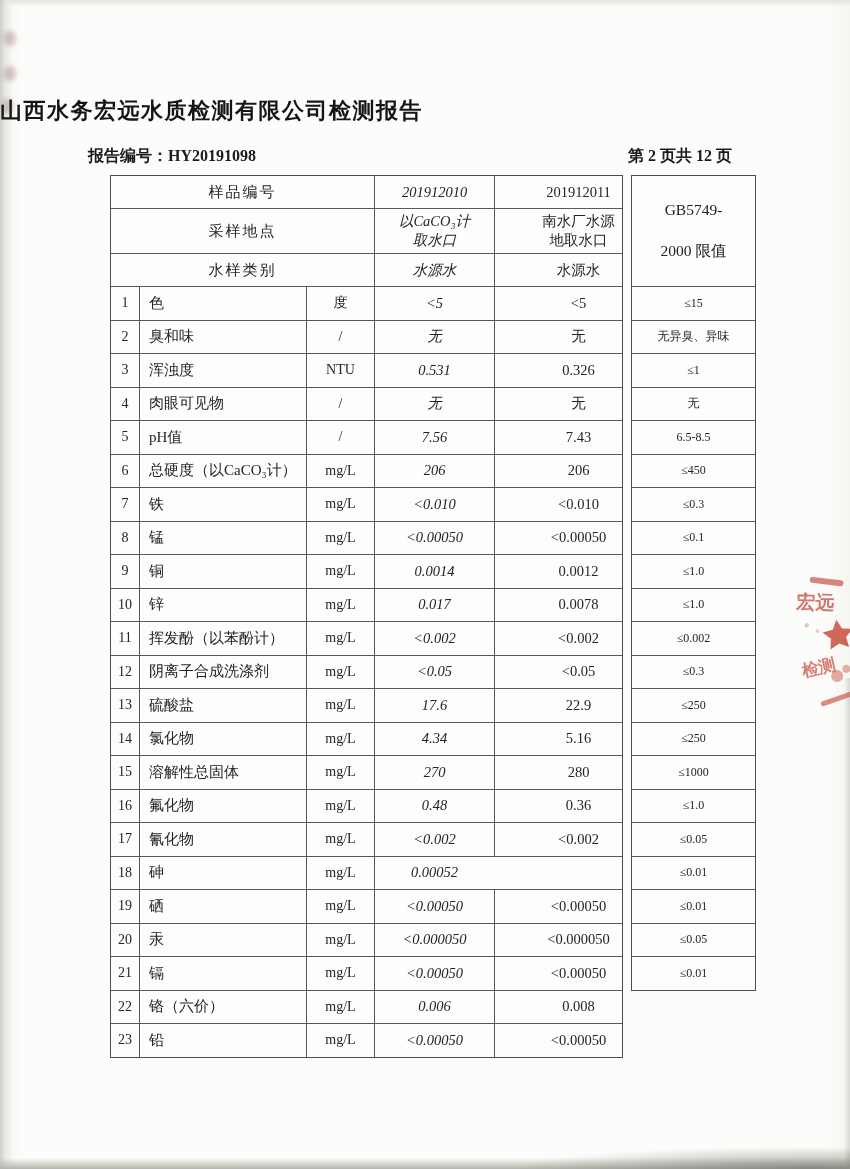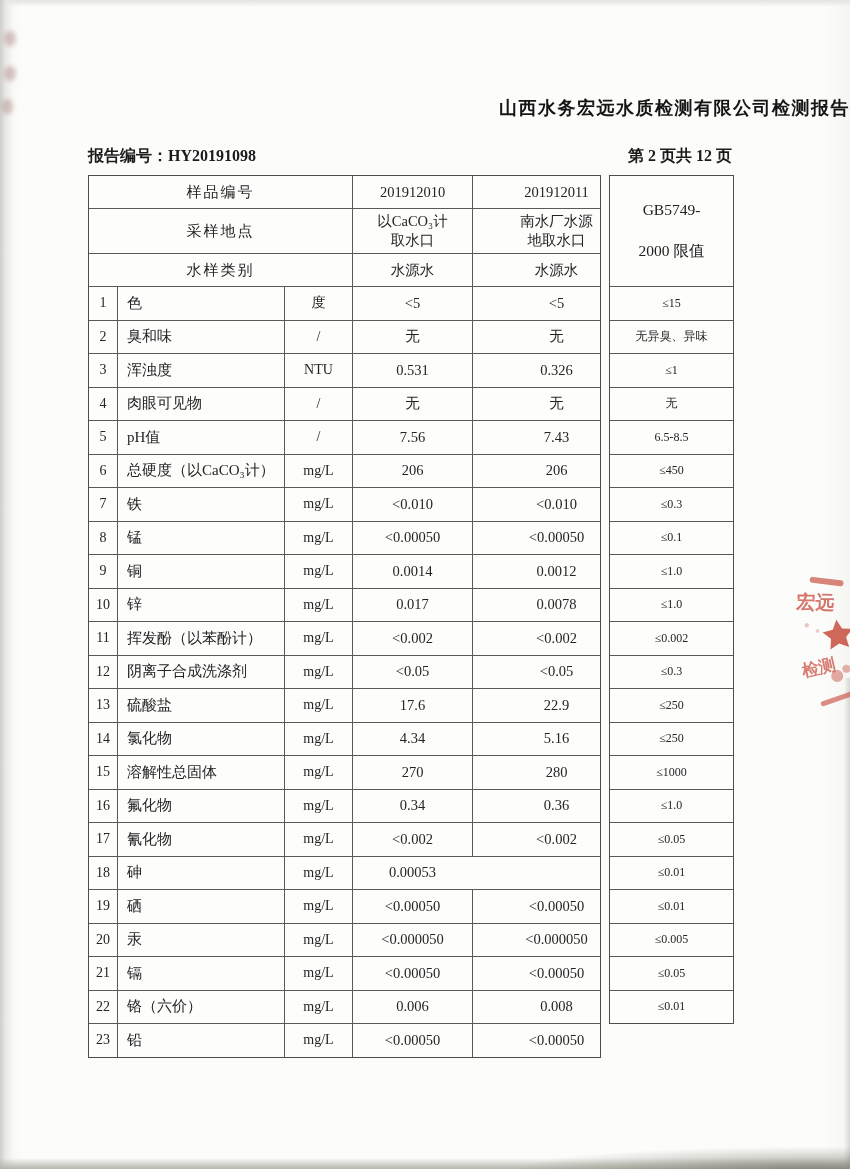--- a/index.html
+++ b/index.html
@@ -17,37 +17,37 @@
     background:linear-gradient(rgba(255,255,255,0),#b5b5ac);}
   .corner-br{position:absolute;right:0;bottom:0;width:330px;height:22px;
     background:radial-gradient(ellipse at 88% 100%,rgba(105,105,95,.6),rgba(255,255,255,0) 72%);}
   .edge-right-low{position:absolute;right:0;top:58%;width:6px;height:42%;
     background:linear-gradient(270deg,#d6d6d2,rgba(255,255,255,0));}
   .smudge{position:absolute;border-radius:45%;filter:blur(2px);background:rgba(140,85,78,.30);}
   .sm1{left:4px;top:31px;width:12px;height:15px;}
   .sm2{left:4px;top:66px;width:12px;height:15px;}
   .sm3{left:2px;top:99px;width:11px;height:15px;}
 
-  .title{position:absolute;top:96px;left:0;width:100%;text-align:right;
-    font-size:18px;font-weight:bold;letter-spacing:1.5px;color:#151515;}
+  .title{position:absolute;top:96px;left:0;width:100%;text-align:left;
+    font-size:22px;font-weight:bold;letter-spacing:1.5px;color:#151515;}
   .meta{position:absolute;top:146px;left:88px;width:644px;display:flex;
     justify-content:space-between;font-size:16px;font-weight:bold;color:#1b1b1b;}
 
-  .tables{position:absolute;left:88px;top:175px;display:flex;align-items:flex-start;}
+  .tables{position:absolute;left:110px;top:175px;display:flex;align-items:flex-start;}
   .tables *{box-sizing:border-box;}
   .main-table{width:513px;border:1.4px solid #4d4d4d;background:rgba(255,255,255,.35);}
   .tr{display:flex;border-top:1.2px solid #595959;}
   .tr.first{border-top:none;}
   .td{border-left:1.2px solid #595959;display:flex;align-items:center;justify-content:center;
     font-size:15px;text-align:center;overflow:hidden;}
   .td.nb{border-left:none;}
   .c-no{width:28px;font-size:14px;}
   .c-name{width:167px;justify-content:flex-start;padding-left:9px;text-align:left;}
   .c-unit{width:68px;font-size:14px;}
-  .c-v1{width:120px;font-size:14.5px;}
+  .c-v1{width:120px;font-size:14.5px;font-style:italic;}
   .c-v2{flex:1;font-size:14.5px;padding-left:40px;}
   .c-merge{width:263px;letter-spacing:2px;}
   .h1{height:32px;}
   .h2{height:45px;}
   .h3{height:33px;}
   .site{font-size:14.5px;line-height:1.3;white-space:pre-line;}
   .tr.data{height:33.5px;}
 
   .limit-table{width:125px;border:1.4px solid #4d4d4d;margin-left:8px;background:rgba(255,255,255,.35);}
   .limit-head{height:110px;display:flex;flex-direction:column;align-items:center;
@@ -204,35 +204,35 @@
             <div class="td nb c-no">15</div>
             <div class="td c-name">溶解性总固体</div>
             <div class="td c-unit">mg/L</div>
             <div class="td c-v1">270</div>
             <div class="td c-v2">280</div>
           </div>
           <div class="tr data">
             <div class="td nb c-no">16</div>
             <div class="td c-name">氟化物</div>
             <div class="td c-unit">mg/L</div>
-            <div class="td c-v1">0.34</div>
+            <div class="td c-v1">0.48</div>
             <div class="td c-v2">0.36</div>
           </div>
           <div class="tr data">
             <div class="td nb c-no">17</div>
             <div class="td c-name">氰化物</div>
             <div class="td c-unit">mg/L</div>
             <div class="td c-v1">&lt;0.002</div>
             <div class="td c-v2">&lt;0.002</div>
           </div>
           <div class="tr data">
             <div class="td nb c-no">18</div>
             <div class="td c-name">砷</div>
             <div class="td c-unit">mg/L</div>
-            <div class="td c-v1">0.00053</div>
+            <div class="td c-v1">0.00052</div>
           </div>
           <div class="tr data">
             <div class="td nb c-no">19</div>
             <div class="td c-name">硒</div>
             <div class="td c-unit">mg/L</div>
             <div class="td c-v1">&lt;0.00050</div>
             <div class="td c-v2">&lt;0.00050</div>
           </div>
           <div class="tr data">
             <div class="td nb c-no">20</div>
@@ -283,21 +283,20 @@
           <div class="lim-cell">≤1.0</div>
           <div class="lim-cell">≤0.002</div>
           <div class="lim-cell">≤0.3</div>
           <div class="lim-cell">≤250</div>
           <div class="lim-cell">≤250</div>
           <div class="lim-cell">≤1000</div>
           <div class="lim-cell">≤1.0</div>
           <div class="lim-cell">≤0.05</div>
           <div class="lim-cell">≤0.01</div>
           <div class="lim-cell">≤0.01</div>
-          <div class="lim-cell">≤0.005</div>
           <div class="lim-cell">≤0.05</div>
           <div class="lim-cell">≤0.01</div>
         </div>
     </div>
 
   </div>
 
   <svg class="stamp" viewBox="0 0 55 142" xmlns="http://www.w3.org/2000/svg">
     <g fill="#c23b2c" opacity="0.85" transform="rotate(-7 40 70)">
       <rect x="22" y="6" width="34" height="6" rx="3" transform="rotate(14 39 9)" opacity="0.8"></rect>

